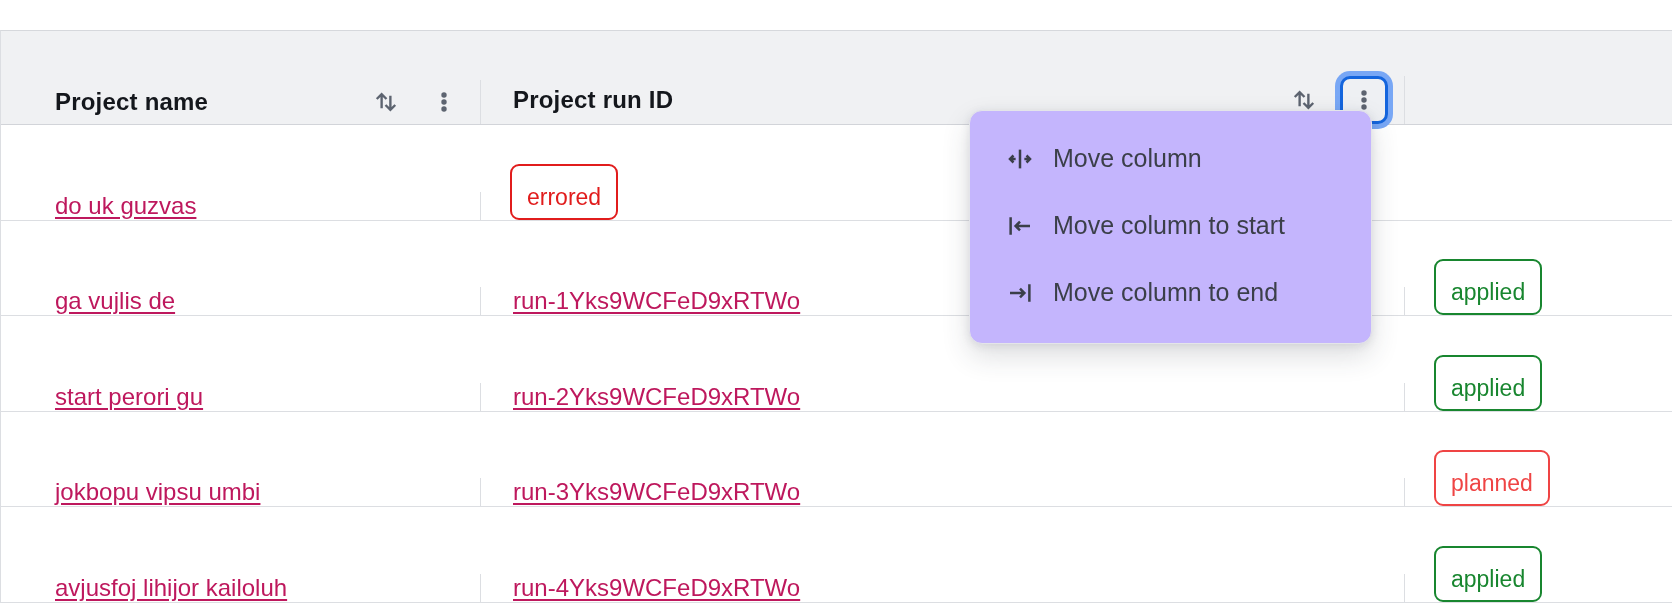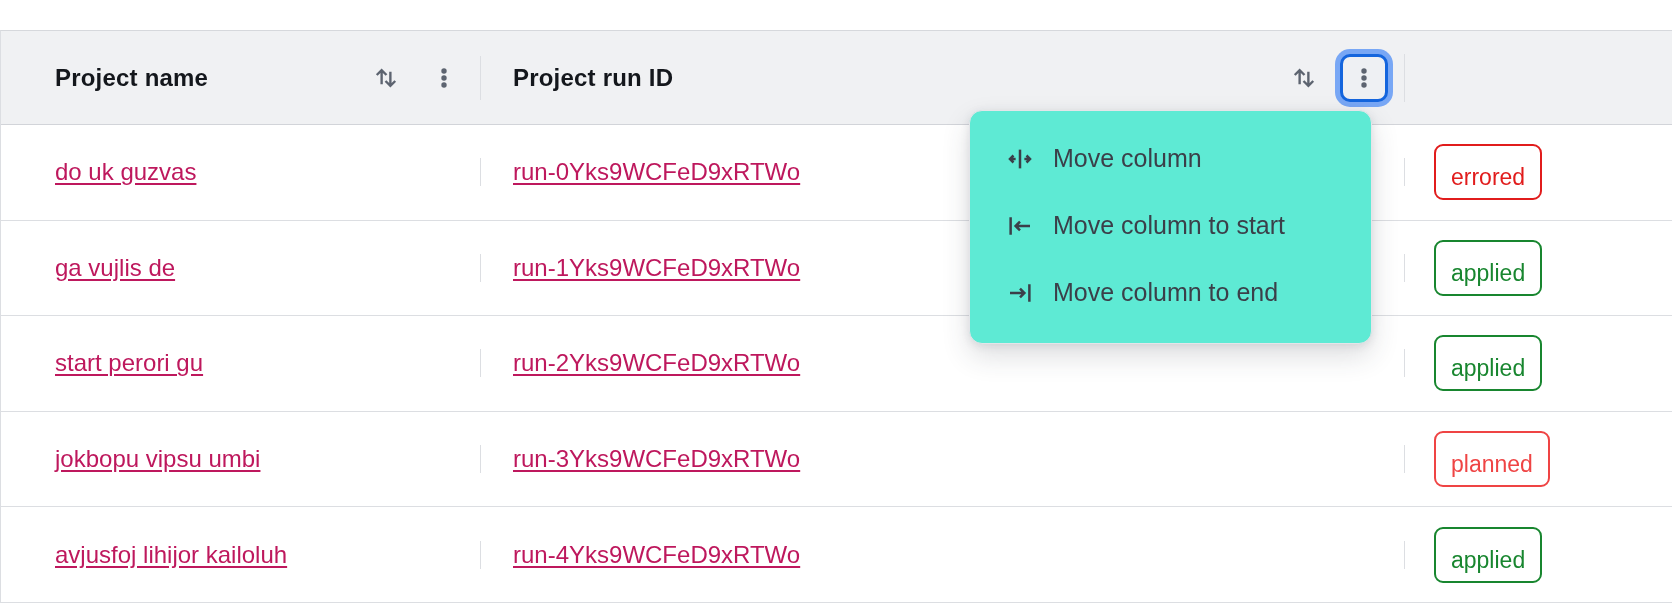--- a/index.html
+++ b/index.html
@@ -4,21 +4,21 @@
 <style>
   * { box-sizing: border-box; }
   html,body { margin:0; padding:0; }
   body {
     width:1672px; height:612px; position:relative; overflow:hidden;
     background:#ffffff; font-family:"Liberation Sans", sans-serif;
     color:#14171c;
   }
   .table { position:absolute; left:0; top:30px; width:1672px;
     border-top:1px solid #d6d8dc; border-left:1px solid #dcdee2; }
-  .tr { display:flex; align-items:center; background:#ffffff;
+  .tr { display:flex; align-items:flex-end; background:#ffffff;
     height:95.6px; border-bottom:1px solid #dcdee2; }
   .tr.thead { height:94px; background:#f0f1f3; border-bottom:1px solid #d2d4d9; }
   .td { display:flex; align-items:center; flex:none; }
   .td-gutter  { width:22px;  border-right:1px solid #dcdee2; }
   .td-project { width:458px; border-right:1px solid #dcdee2; padding:0 14px 0 32px; }
   .td-run     { width:924px; border-right:1px solid #dcdee2; padding:0 16px 0 32px; }
   .td-status  { flex:1 1 auto; padding:0 20px 0 29px; }
   .col-label { font-size:24px; font-weight:700; color:#14171c; letter-spacing:.2px; }
   .hdr-icons { margin-left:auto; display:flex; align-items:center; gap:14px; }
   .icon-btn { width:44px; height:44px; display:flex; align-items:center; justify-content:center;
@@ -33,21 +33,21 @@
   .badge {
     display:inline-block; font-size:23px; line-height:1;
     padding:20px 15px 9px; border:2px solid currentColor; border-radius:9px;
     background:#ffffff;
   }
   .badge[data-status="errored"] { color:#e11c1c; }
   .badge[data-status="applied"] { color:#18862f; }
   .badge[data-status="planned"] { color:#ef4444; }
   .menu {
     position:absolute; left:969px; top:110px; width:403px;
-    background:#5eead4; border:1px solid #e4e5e9; border-radius:13px;
+    background:#c4b5fd; border:1px solid #e4e5e9; border-radius:13px;
     box-shadow:0 12px 28px rgba(45,50,65,.16), 0 2px 8px rgba(45,50,65,.10);
     padding:14px 0 17px; z-index:10;
   }
   .menu-item { display:flex; align-items:center; gap:18px;
     height:67px; padding:0 20px 0 35px; font-size:25px; color:#3b3f49; cursor:pointer; }
   .menu-item svg { flex:none; display:block; }
 </style>
 </head>
 <body>
 
@@ -101,23 +101,20 @@
         </button>
       </span>
     </div>
 
   </div>
 
   <div class="tr">
     <div class="td td-gutter"></div>
     <div class="td td-project">
         <a href="#" class="cell-link">do uk guzvas</a>
-      </div>
-    <div class="td td-run">
-        <a href="#" class="cell-link">run-0Yks9WCFeD9xRTWo</a>
       </div>
     <div class="td td-status">
         <span class="badge" data-status="errored">errored</span>
       </div>
   </div>
 
   <div class="tr">
     <div class="td td-gutter"></div>
     <div class="td td-project">
         <a href="#" class="cell-link">ga vujlis de</a>

